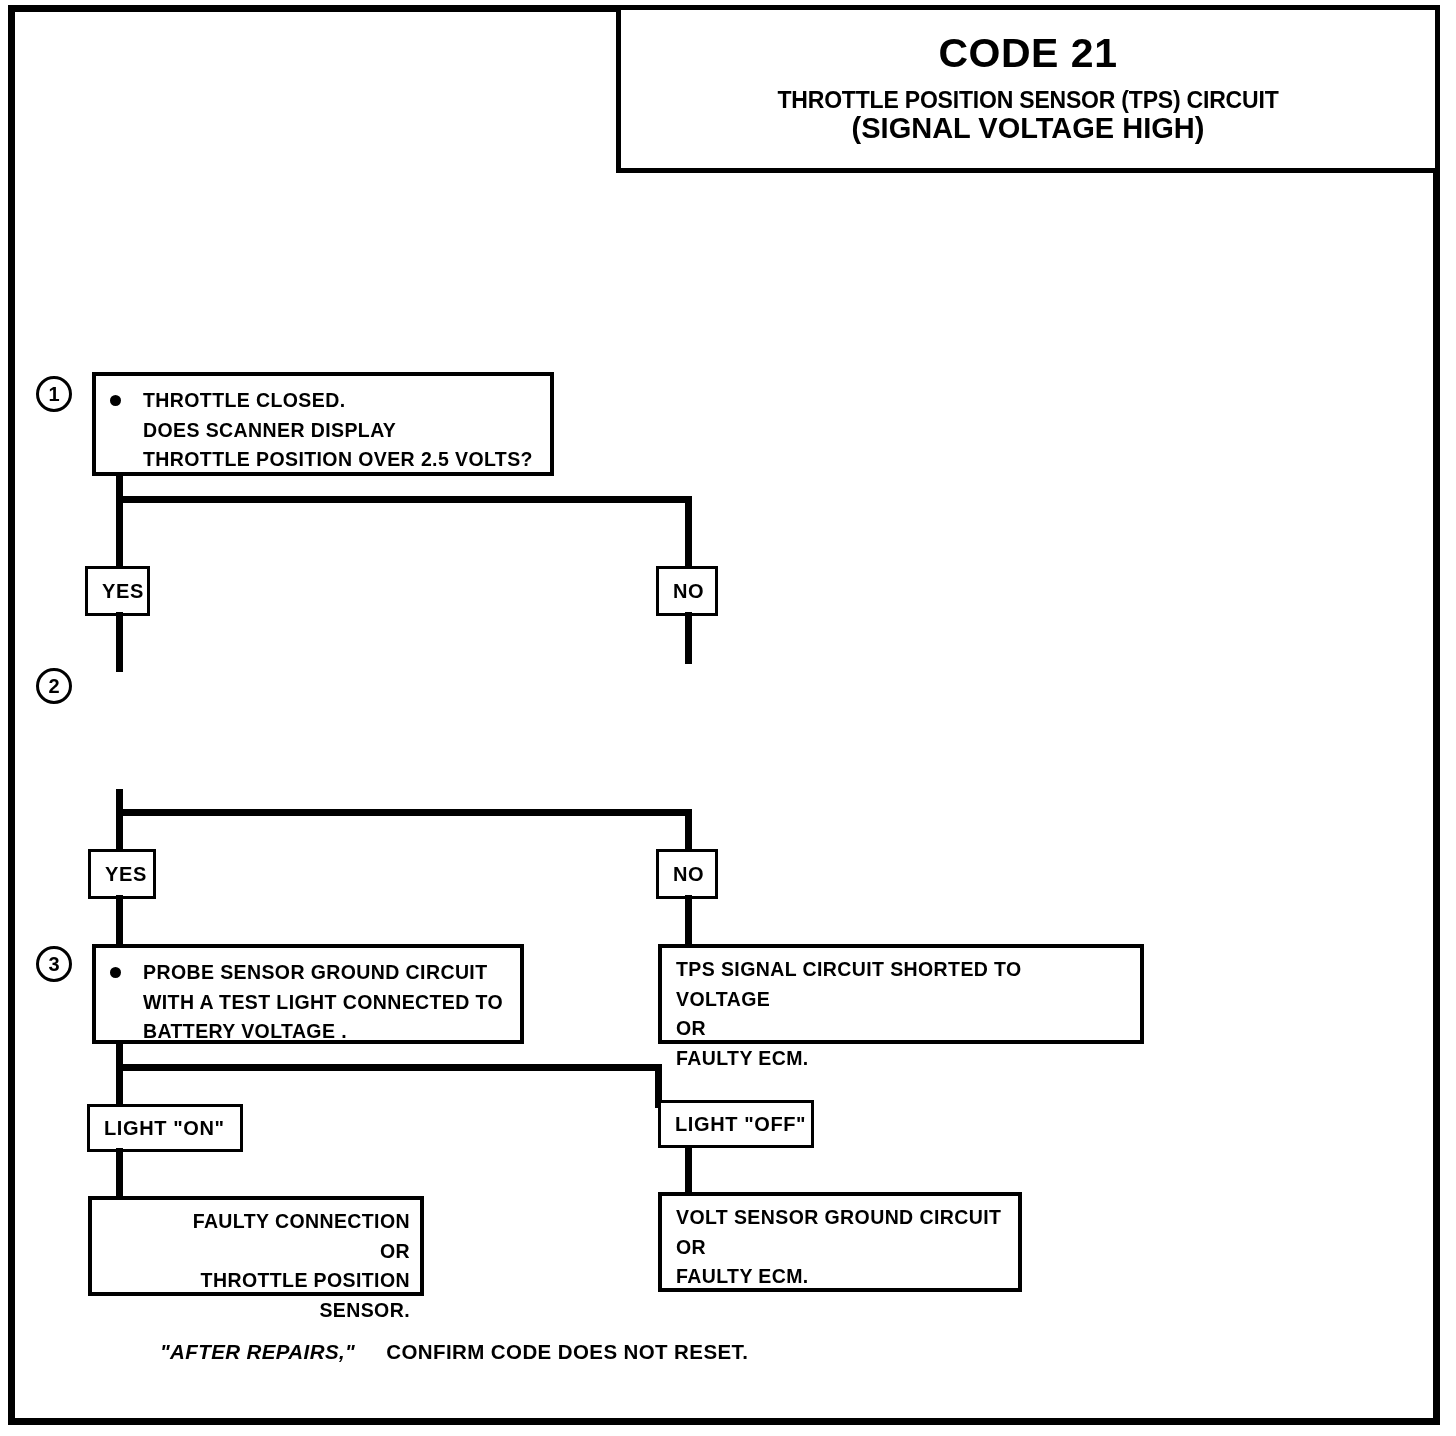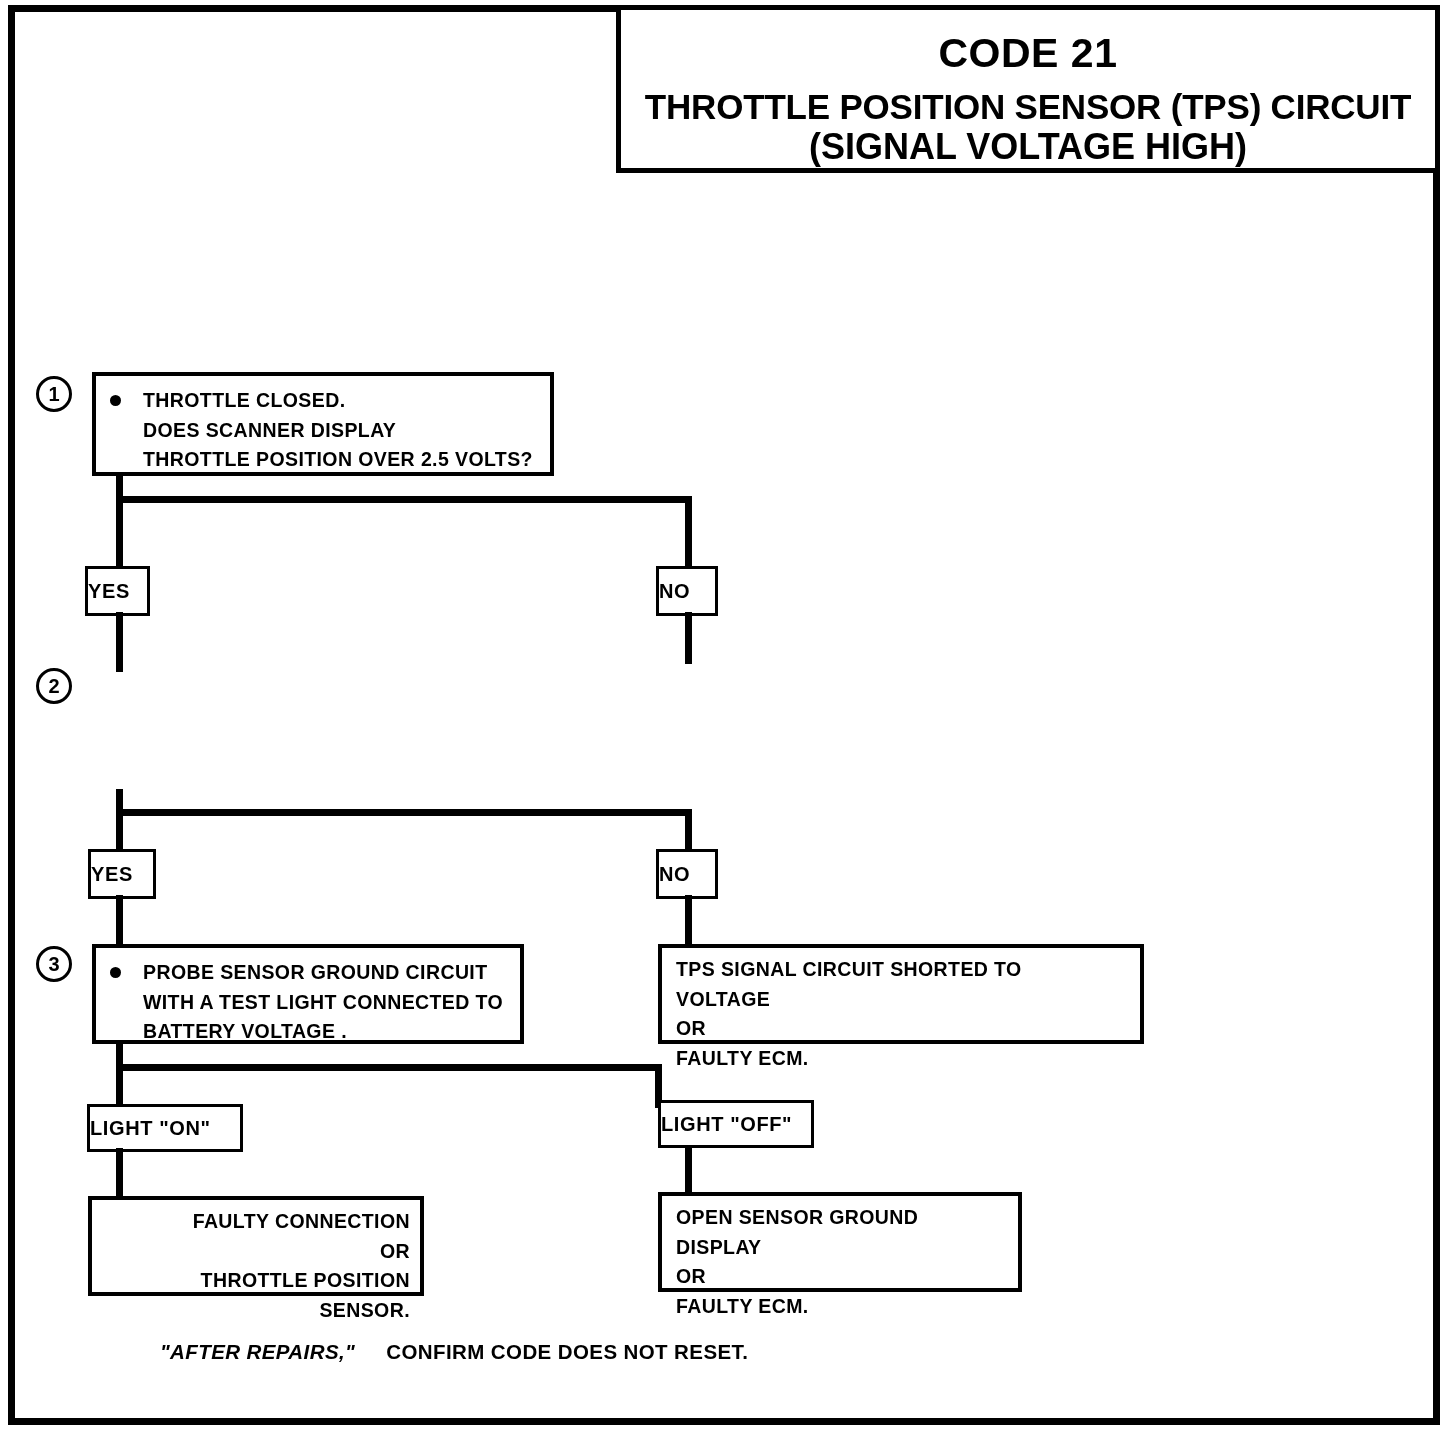--- a/index.html
+++ b/index.html
@@ -44,29 +44,29 @@
     padding-top: 22px;
   }
   .title-code {
     font-size: 41px;
     font-weight: bold;
     letter-spacing: 0.5px;
     line-height: 1.05;
     color: #000;
   }
   .title-main {
-    font-size: 35px;
+    font-size: 23px;
     font-weight: bold;
     letter-spacing: -0.2px;
     line-height: 1.15;
     margin-top: 12px;
     color: #000;
   }
   .title-sub {
-    font-size: 36px;
+    font-size: 29px;
     font-weight: bold;
     line-height: 1.1;
     color: #000;
   }
 
   
   .step-box {
     border: 4px solid #000000;
     background: #fff;
   }
@@ -114,20 +114,21 @@
   
   .label-box {
     border: 3.5px solid #000;
     background: #fff;
     display: flex;
     align-items: center;
     font-size: 20px;
     font-weight: bold;
     letter-spacing: 0.6px;
     color: #000;
+    padding-left: 14px;
   }
 
   
   .vline { background: #000; width: 7px; }
   .hline { background: #000; height: 7px; }
 
   
   #footer-note {
     left: 160px;
     top: 1340px;
@@ -217,21 +218,21 @@
   <div class="abs vline" style="left:116px; top:1148px; height:52px;"></div>
   <div class="abs vline" style="left:685px; top:1145px; height:55px;"></div>
 
   <div class="abs plain-box" style="left:88px; top:1196px; width:336px; height:100px; padding:7px 10px 0 14px;text-align:right;">
     <div class="box-text">FAULTY CONNECTION
 OR
 THROTTLE POSITION SENSOR.</div>
   </div>
 
   <div class="abs plain-box" style="left:658px; top:1192px; width:364px; height:100px; padding:7px 10px 0 14px;">
-    <div class="box-text">OPEN SENSOR GROUND DISPLAY
+    <div class="box-text">VOLT SENSOR GROUND CIRCUIT
 OR
 FAULTY ECM.</div>
   </div>
 
   <div id="footer-note" class="abs">
     <span class="ital">"AFTER REPAIRS,"</span>
     <span style="margin-left:25px;">CONFIRM CODE DOES NOT RESET.</span>
   </div>
 
 </div>

